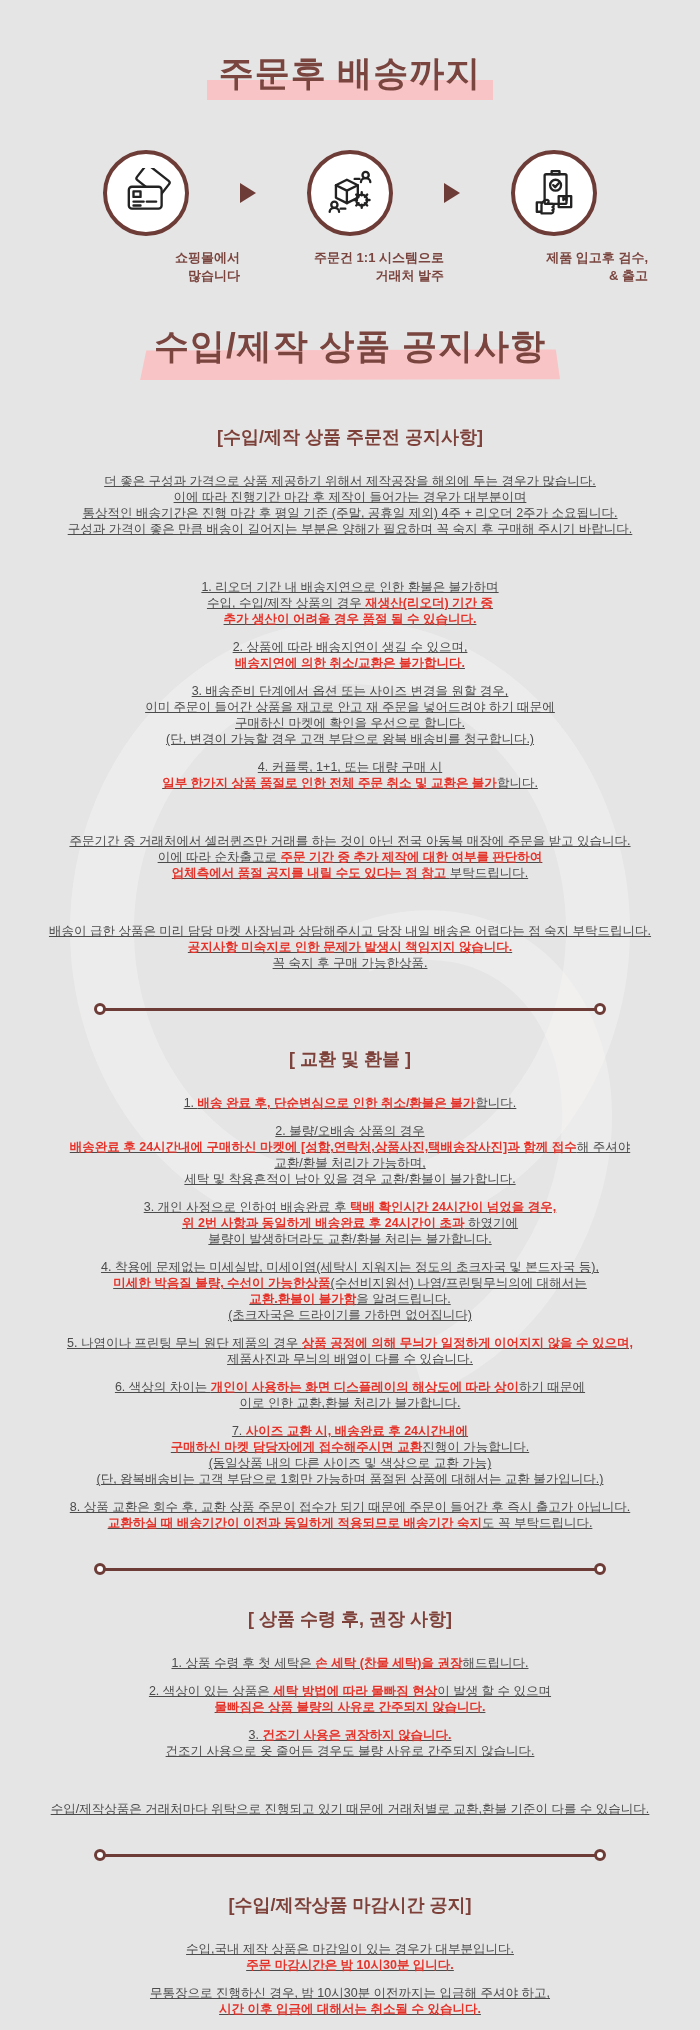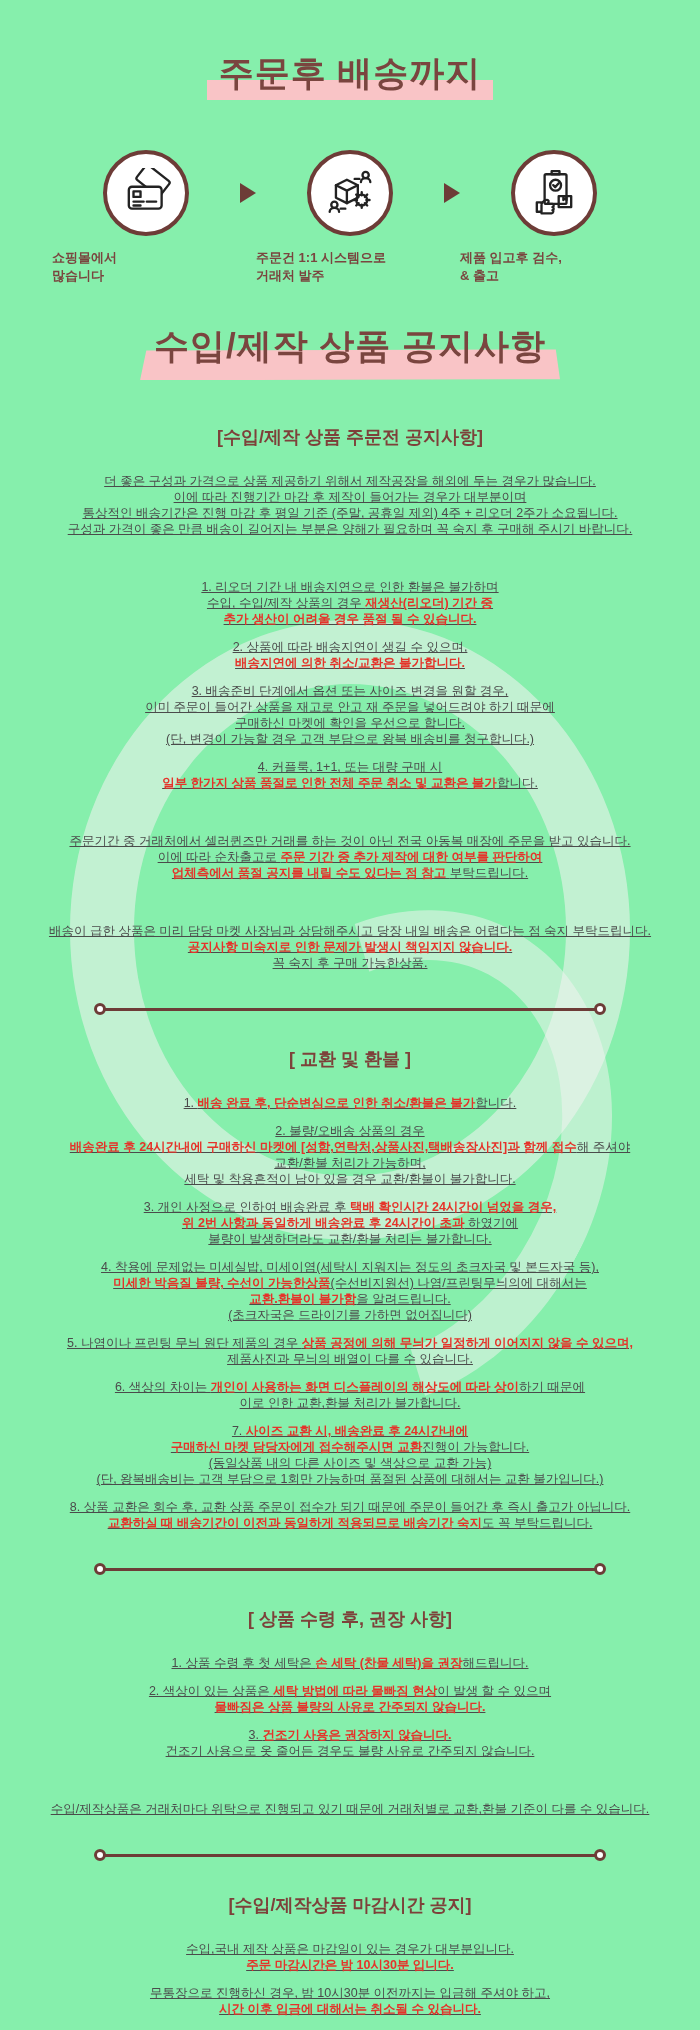--- a/index.html
+++ b/index.html
@@ -1,36 +1,36 @@
 <!DOCTYPE html>
 <html><head>
 <meta charset="utf-8">
 <style>
   * { margin:0; padding:0; box-sizing:border-box; }
   html,body { background:#ffffff; }
   body { font-family:"Liberation Sans","DejaVu Sans",sans-serif; }
-  .page { position:relative; width:700px; height:2030px; margin:0 auto; background:#86efac; overflow:hidden; }
+  .page { position:relative; width:700px; height:2030px; margin:0 auto; background:#e5e5e5; overflow:hidden; }
 
   
   .watermark { position:absolute; left:70px; top:620px; width:560px; height:620px;
                border:64px solid #f4f3f2; border-radius:50%; opacity:.55; }
   .watermark2 { position:absolute; left:180px; top:900px; width:420px; height:520px;
                 border:50px solid #f5f4f3; border-radius:50%; transform:rotate(28deg);
                 border-left-color:transparent; border-bottom-color:transparent; opacity:.5; }
   .content { position:relative; z-index:1; }
 
   
   .title1-wrap { padding-top:50px; text-align:center; }
   .title1 { display:inline-block; font-size:35px; font-weight:800; letter-spacing:1px;
             color:#7a453f; padding:0 12px 3px;
             background:linear-gradient(to top, #f9c4c6 0 40%, transparent 40%); }
 
   
   .steps { margin-top:50px; display:flex; justify-content:center; align-items:flex-start; }
-  .step { width:188px; text-align:left; }
+  .step { width:188px; text-align:right; }
   .circle { width:86px; height:86px; margin:0 auto; border:4px solid #6d3c37; border-radius:50%;
             background:#fff; display:flex; align-items:center; justify-content:center; }
   .circle svg { width:50px; height:50px; }
   .step-label { margin-top:13px; font-size:13px; font-weight:bold; color:#7a453f; line-height:1.4; }
   .arrow { margin-top:33px; width:0; height:0; border-top:10px solid transparent;
            border-bottom:10px solid transparent; border-left:16px solid #6d3c37; }
 
   
   .title2-wrap { margin-top:38px; position:relative; text-align:center; height:62px; }
   .tape { position:absolute; left:140px; right:140px; top:26px; height:31px; background:#f9c4c6;

